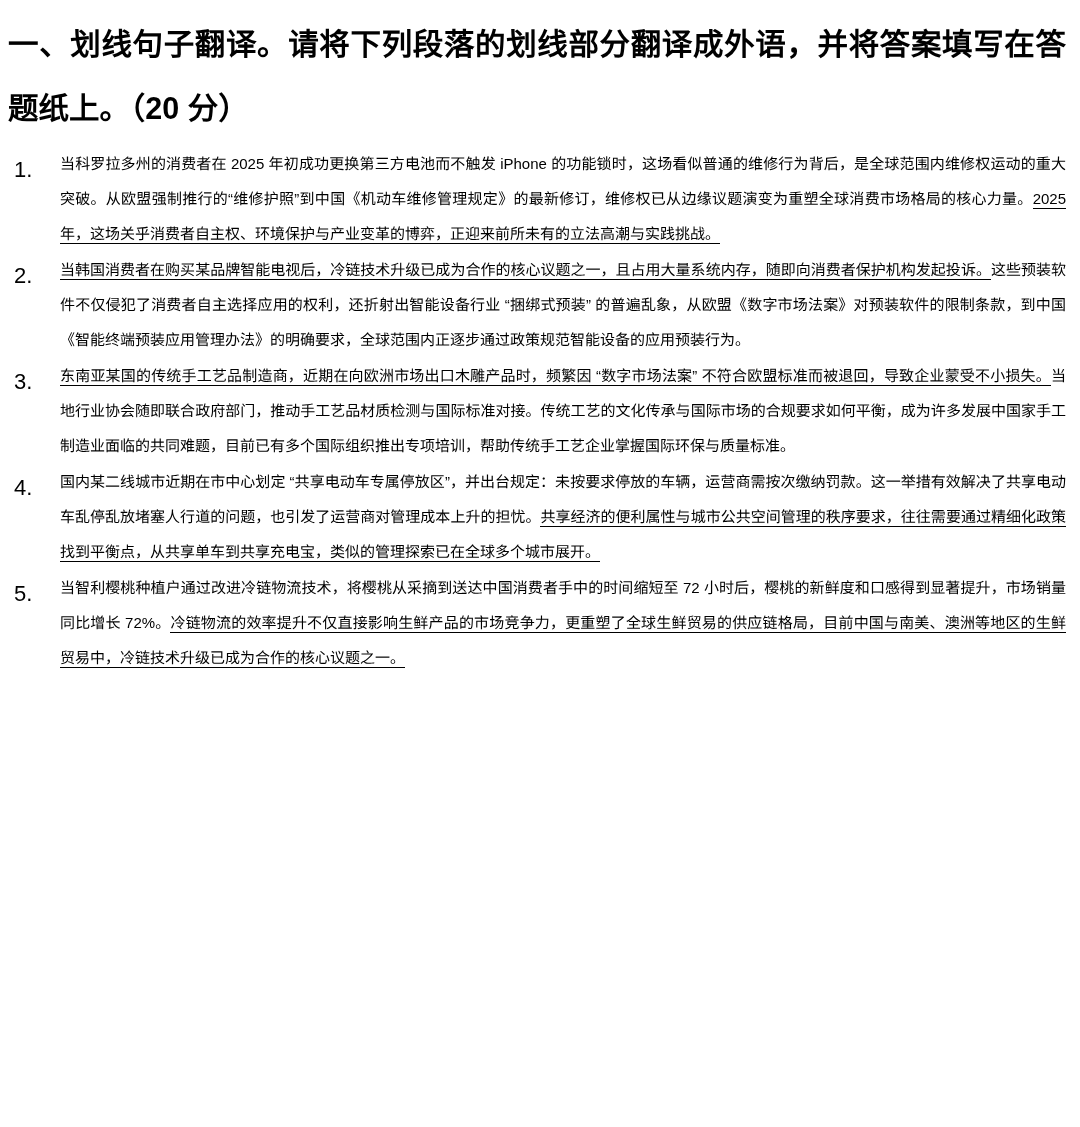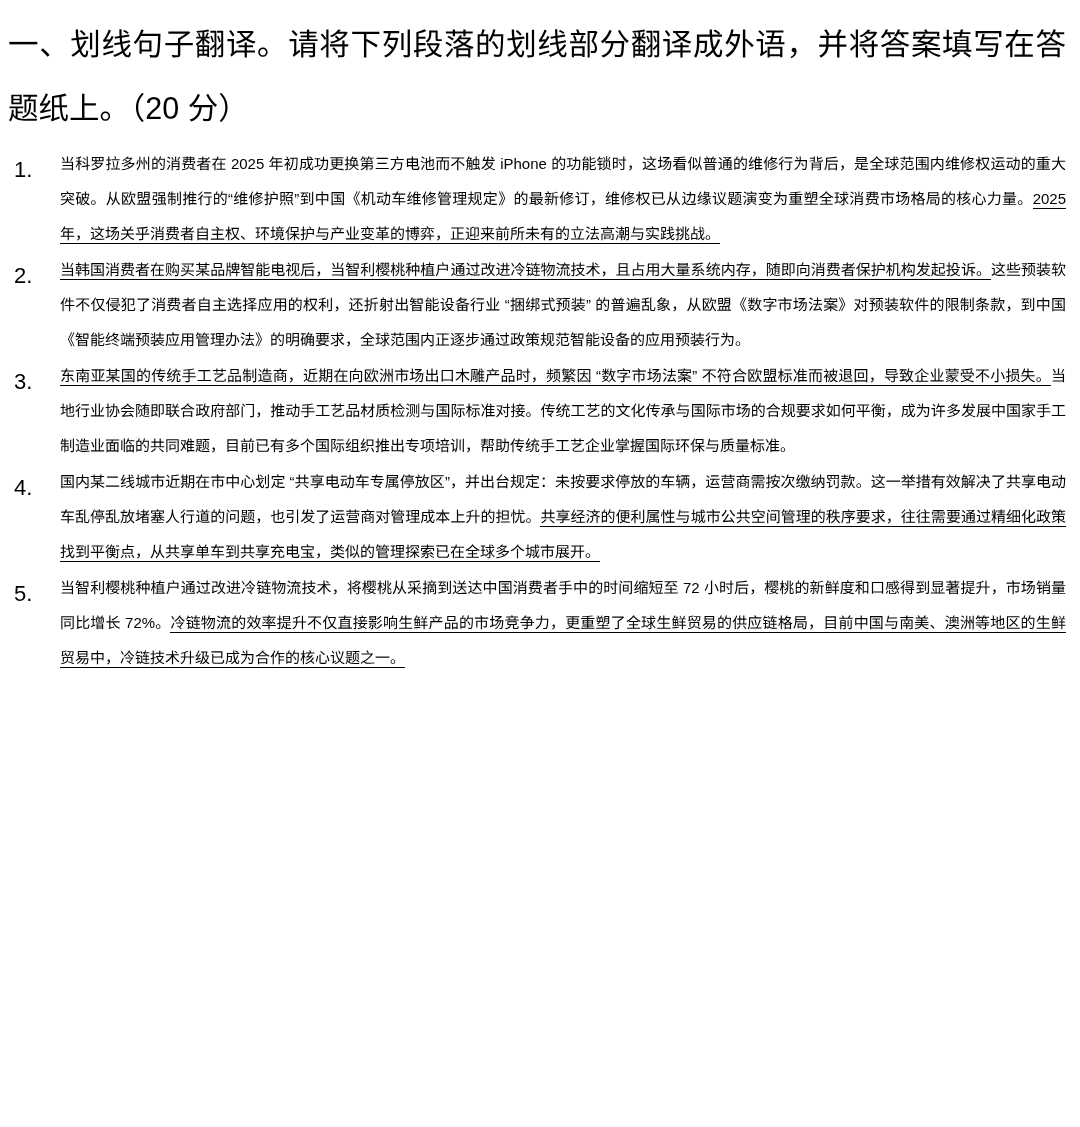--- a/index.html
+++ b/index.html
@@ -17,21 +17,21 @@
   }
   .page {
     width: 1080px;
     box-sizing: border-box;
     padding: 4px 14px 10px 6px;
   }
 
   
   .heading {
     font-family: "Liberation Sans", "DejaVu Sans", sans-serif;
-    font-weight: normal;
+    font-weight: bold;
     font-size: 30.5px;
     line-height: 64px;
     letter-spacing: 0px;
     margin: 0 0 6px 0;
     padding: 8px 0 0 2px;
     text-align: justify;
     text-justify: inter-character;
   }
 
   
@@ -83,21 +83,21 @@
 
   <ol class="qlist">
 
     <li class="qitem">
       <span class="qnum">1.</span>
       <div class="qbody"><span>当科罗拉多州的消费者在 2025 年初成功更换第三方电池而不触发 iPhone 的功能锁时，这场看似普通的维修行为背后，是全球范围内维修权运动的重大突破。从欧盟强制推行的“维修护照”到中国《机动车维修管理规定》的最新修订，维修权已从边缘议题演变为重塑全球消费市场格局的核心力量。</span><span class="ul">2025 年，这场关乎消费者自主权、环境保护与产业变革的博弈，正迎来前所未有的立法高潮与实践挑战。</span><span></span></div>
     </li>
 
     <li class="qitem">
       <span class="qnum">2.</span>
-      <div class="qbody"><span></span><span class="ul">当韩国消费者在购买某品牌智能电视后，当智利樱桃种植户通过改进冷链物流技术，且占用大量系统内存，随即向消费者保护机构发起投诉。</span><span>这些预装软件不仅侵犯了消费者自主选择应用的权利，还折射出智能设备行业 “捆绑式预装” 的普遍乱象，从欧盟《数字市场法案》对预装软件的限制条款，到中国《智能终端预装应用管理办法》的明确要求，全球范围内正逐步通过政策规范智能设备的应用预装行为。</span></div>
+      <div class="qbody"><span></span><span class="ul">当韩国消费者在购买某品牌智能电视后，冷链技术升级已成为合作的核心议题之一，且占用大量系统内存，随即向消费者保护机构发起投诉。</span><span>这些预装软件不仅侵犯了消费者自主选择应用的权利，还折射出智能设备行业 “捆绑式预装” 的普遍乱象，从欧盟《数字市场法案》对预装软件的限制条款，到中国《智能终端预装应用管理办法》的明确要求，全球范围内正逐步通过政策规范智能设备的应用预装行为。</span></div>
     </li>
 
     <li class="qitem">
       <span class="qnum">3.</span>
       <div class="qbody"><span></span><span class="ul">东南亚某国的传统手工艺品制造商，近期在向欧洲市场出口木雕产品时，频繁因 “数字市场法案” 不符合欧盟标准而被退回，导致企业蒙受不小损失。</span><span>当地行业协会随即联合政府部门，推动手工艺品材质检测与国际标准对接。传统工艺的文化传承与国际市场的合规要求如何平衡，成为许多发展中国家手工制造业面临的共同难题，目前已有多个国际组织推出专项培训，帮助传统手工艺企业掌握国际环保与质量标准。</span></div>
     </li>
 
     <li class="qitem">
       <span class="qnum">4.</span>
       <div class="qbody"><span>国内某二线城市近期在市中心划定 “共享电动车专属停放区”，并出台规定：未按要求停放的车辆，运营商需按次缴纳罚款。这一举措有效解决了共享电动车乱停乱放堵塞人行道的问题，也引发了运营商对管理成本上升的担忧。</span><span class="ul">共享经济的便利属性与城市公共空间管理的秩序要求，往往需要通过精细化政策找到平衡点，从共享单车到共享充电宝，类似的管理探索已在全球多个城市展开。</span><span></span></div>

